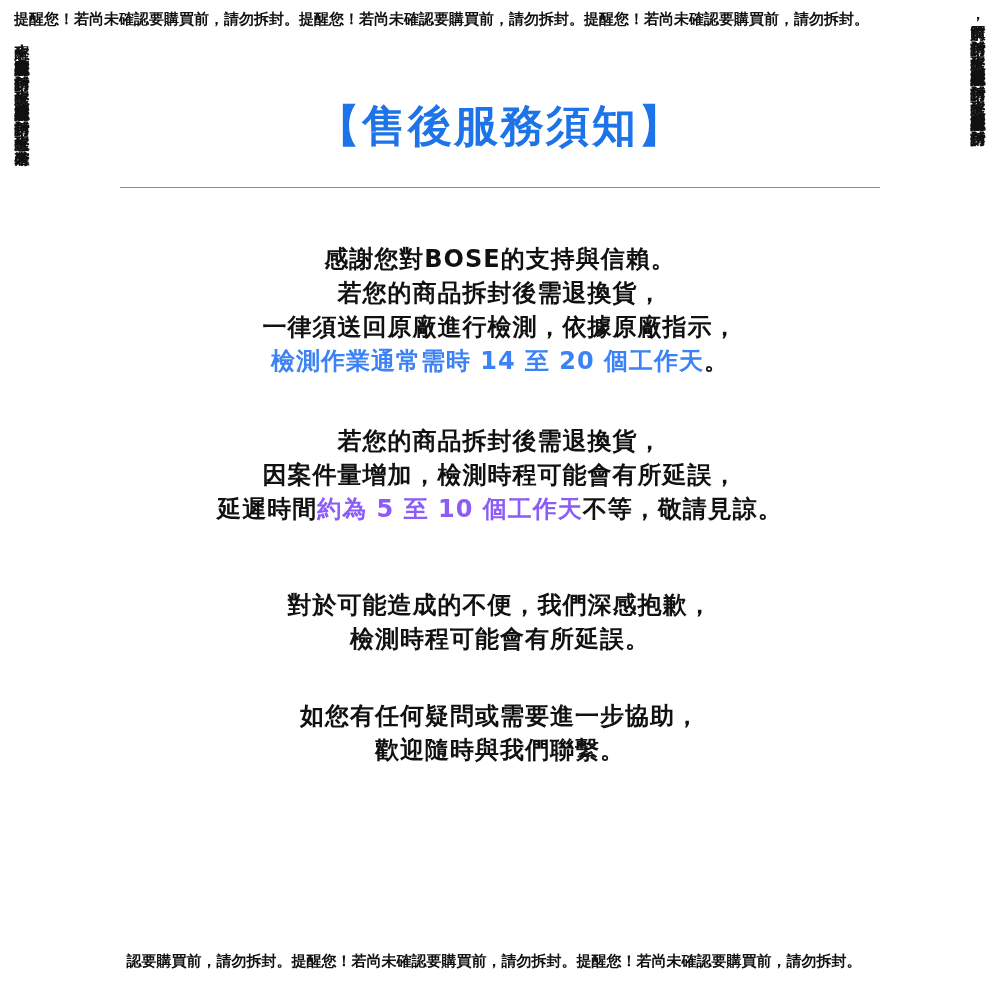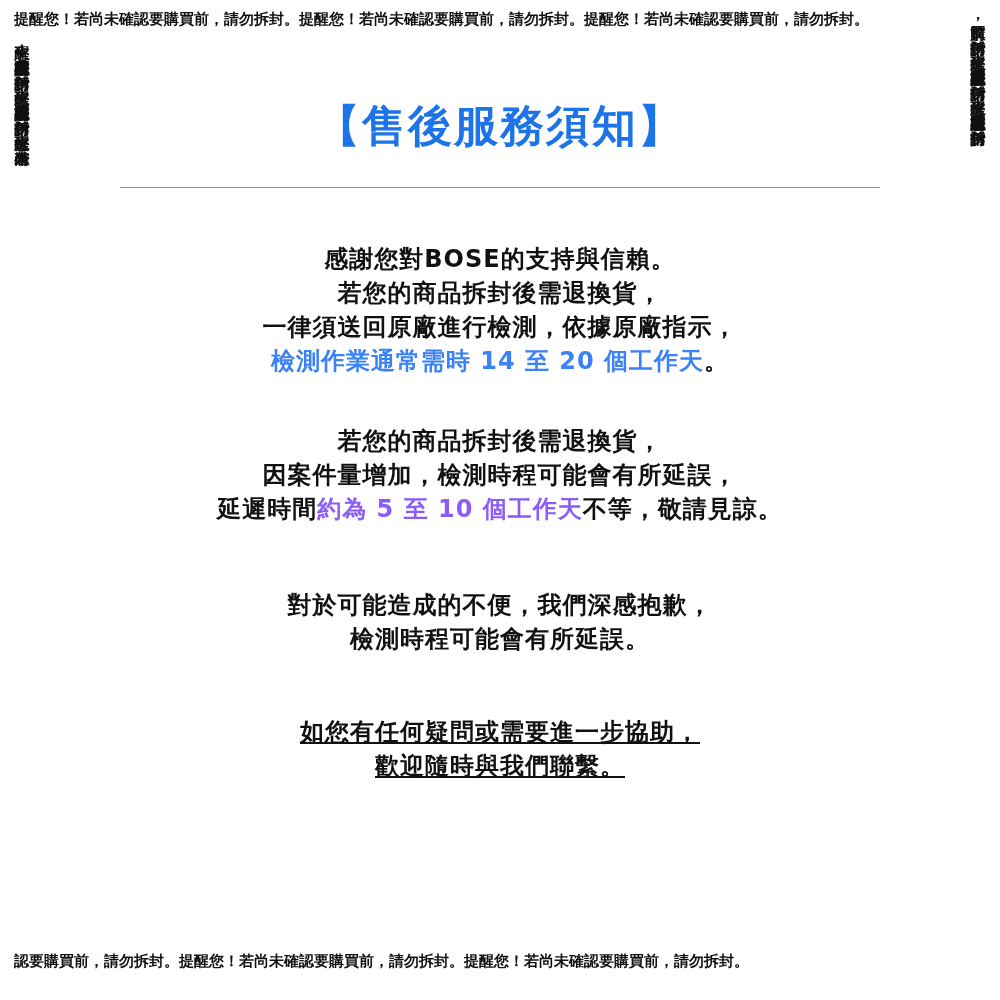--- a/index.html
+++ b/index.html
@@ -39,21 +39,21 @@
     word-break: break-all;
   }
   .strip-bottom {
     bottom: 6px;
     left: 14px;
     width: 960px;
     height: 44px;
     line-height: 22px;
     white-space: normal;
     word-break: break-all;
-    text-align: left;
+    text-align: center;
   }
   .strip-left {
     top: 34px;
     left: 10px;
     width: 24px;
     height: 950px;
     writing-mode: vertical-rl;
     text-orientation: upright;
     line-height: 24px;
     white-space: normal;
@@ -102,21 +102,21 @@
   .para .line {
     display: block;
     white-space: nowrap;
   }
   .hl {
     color: #e8211c;
   }
   #para-1 { margin-top: 54px; }
   #para-2 { margin-top: 46px; }
   #para-3 { margin-top: 62px; }
-  #para-4 { margin-top: 58px; text-decoration: underline; }
+  #para-4 { margin-top: 42px; }
 </style>
 </head>
 <body>
 
 <div id="page">
 
   <div class="strip strip-top">提醒您！若尚未確認要購買前，請勿拆封。提醒您！若尚未確認要購買前，請勿拆封。提醒您！若尚未確認要購買前，請勿拆封。</div>
 
   <div class="strip strip-left">醒您！若尚未確認要購買前，請勿拆封。提醒您！若尚未確認要購買前，請勿拆封。提醒您！若尚未確</div>
 

